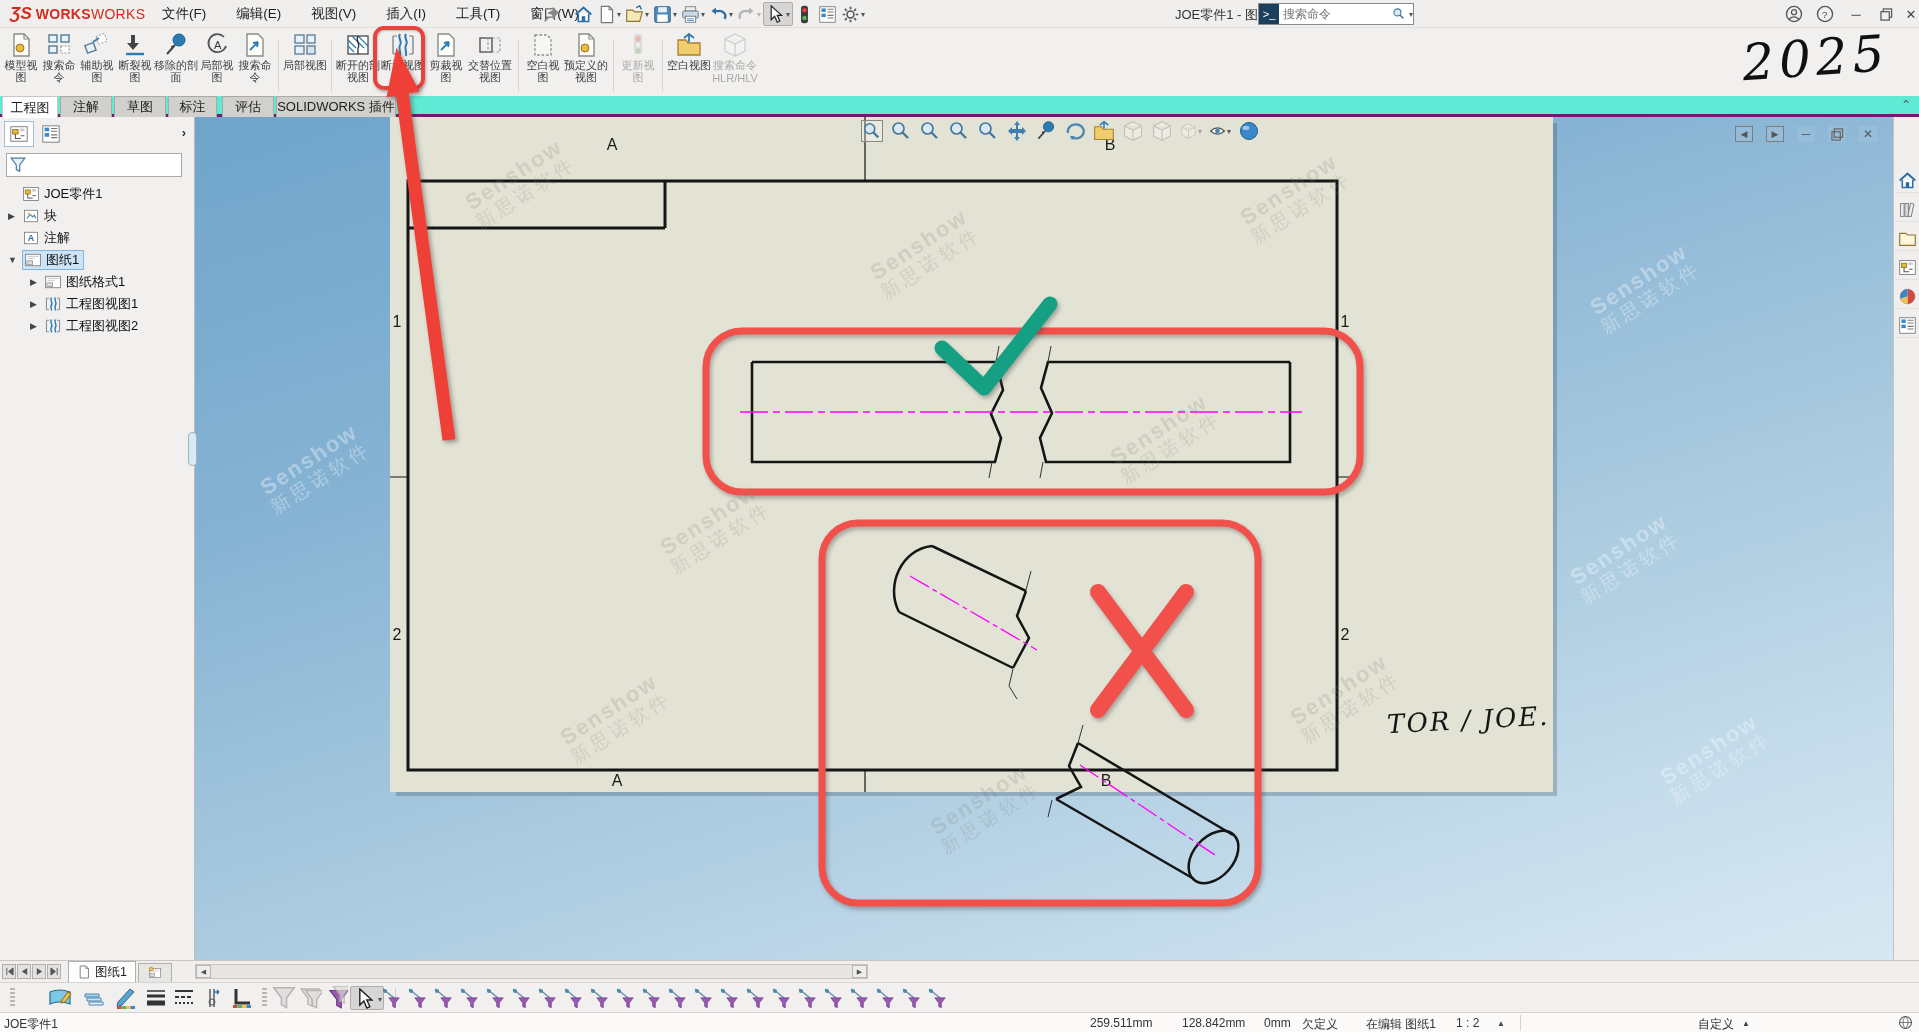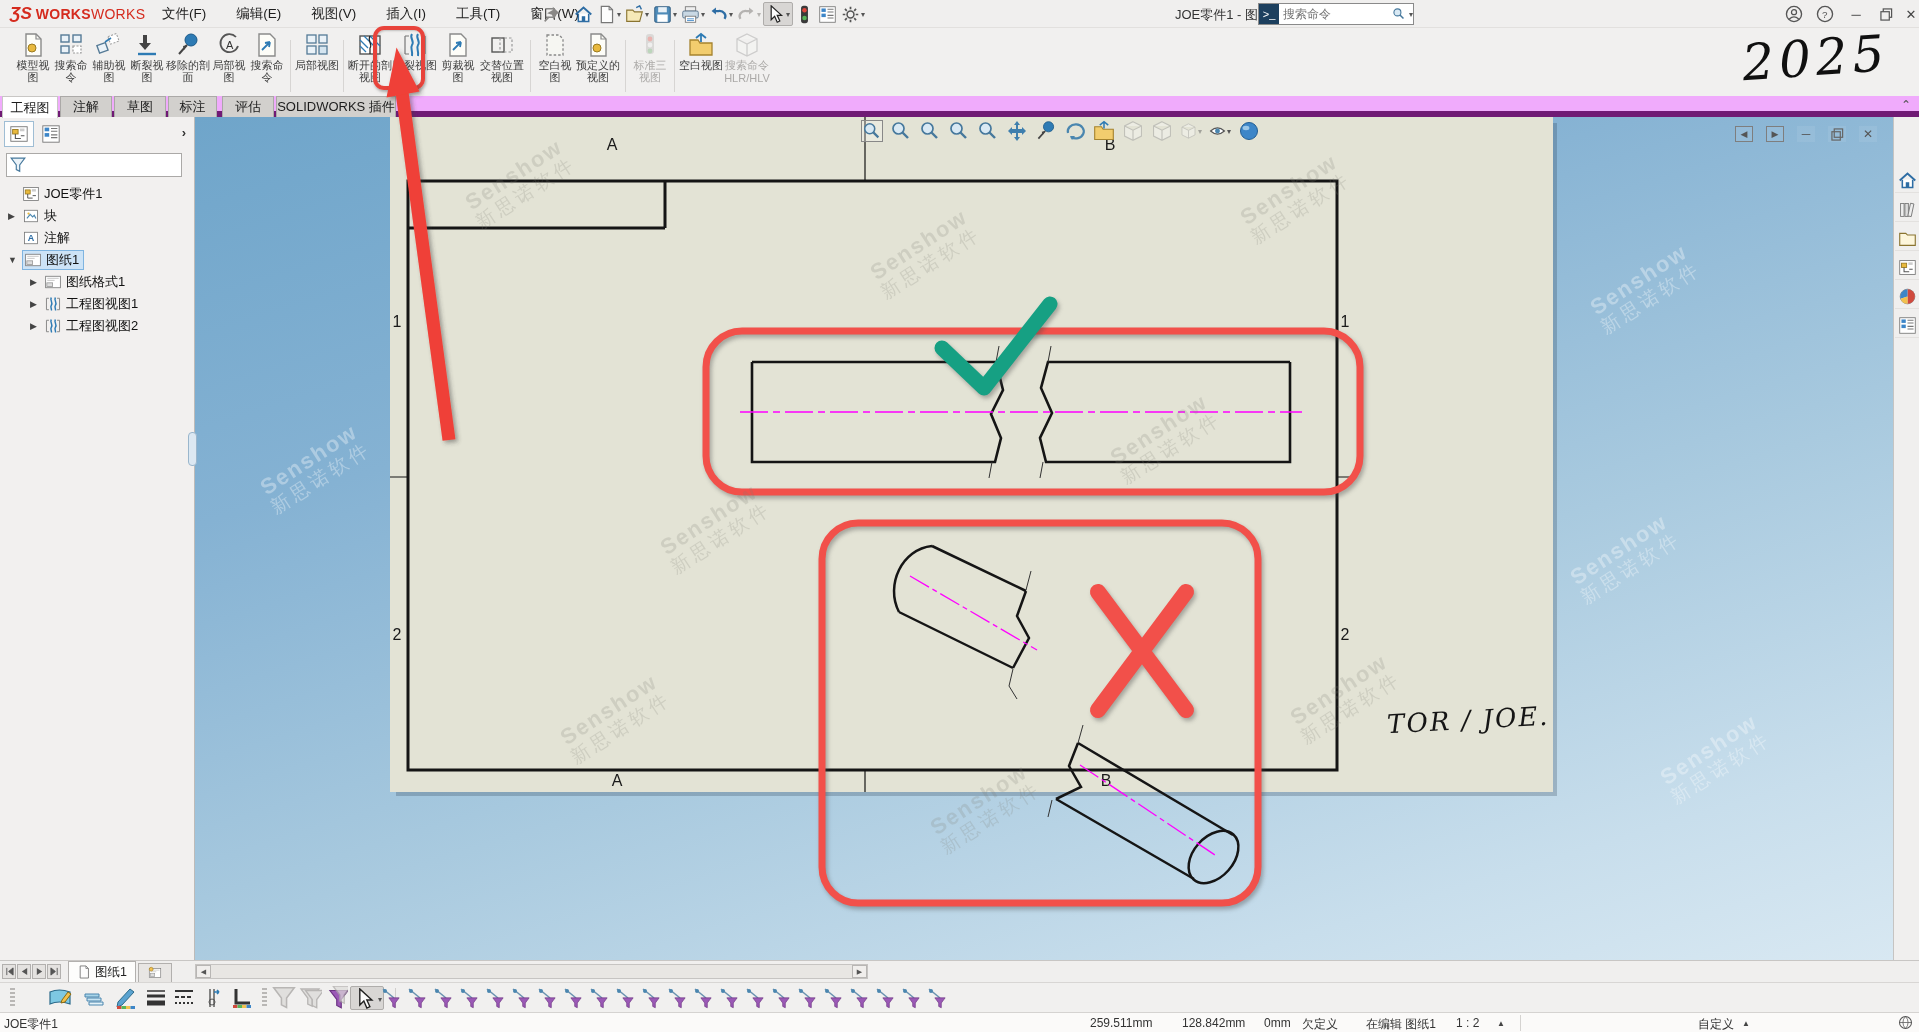--- a/index.html
+++ b/index.html
@@ -29,36 +29,36 @@
   #searchbox .sicon { width:20px; height:20px; background:#1C3F5E; color:#fff; font-size:11px;
                       display:flex; align-items:center; justify-content:center; }
   #searchbox input { flex:1; border:none; outline:none; font-size:12px; padding:0 4px; color:#333;
                      font-family:inherit; background:transparent; min-width:10px; }
   #searchbox .mag { width:14px; height:14px; margin-right:2px; }
   .titlebtn { position:absolute; top:3px; width:24px; height:22px; display:flex; align-items:center;
               justify-content:center; color:#444; }
 
   
   #ribbon { position:absolute; left:0; top:28px; width:1919px; height:68px; background:#F1F0EF; }
-  #ribbon-row { position:absolute; left:14px; top:2px; display:flex; align-items:flex-end; height:64px; }
+  #ribbon-row { position:absolute; left:2px; top:2px; display:flex; align-items:flex-end; height:64px; }
   .rbtn { display:flex; flex-direction:column; align-items:center; padding-top:2px; height:64px; }
   .rbtn svg { width:26px; height:26px; }
   .rbtn span { font-size:11px; line-height:12px; text-align:center; color:#3c3c3c; margin-top:1px; word-break:break-all; }
   .rbtn.disabled span { color:#ABA9A7; }
   .rbtn.disabled svg { opacity:.4; }
   .rsep { width:9px; height:56px; margin-top:2px; position:relative; }
   .rsep::after { content:""; position:absolute; left:4px; top:2px; width:1px; height:52px; background:#D7D5D3; }
 
   
   #break-ring { position:absolute; left:373px; top:26px; width:52px; height:64px; border:4px solid #E8433B;
                 border-radius:11px; z-index:40; box-shadow:1px 2px 3px rgba(80,80,80,.45), inset 1px 1px 2px rgba(80,80,80,.3); }
 
   
-  #tabsrow { position:absolute; left:0; top:96px; width:1919px; height:21px; background:#f0abfc;
-             border-bottom:6px solid #701a75; }
+  #tabsrow { position:absolute; left:0; top:96px; width:1919px; height:21px; background:#5eead4;
+             border-bottom:3px solid #701a75; }
   .cmtab { position:absolute; top:0; height:21px; display:flex; align-items:center; justify-content:center;
            font-size:13px; color:#1c1c1c; background:#D2D0CD; border:1px solid #ABA9A7; border-bottom:none; }
   .cmtab.active { background:#FFFFFF; border-color:#C9C7C5; height:22px; z-index:2; }
   #ribbon-collapse { position:absolute; right:8px; top:2px; color:#555; font-size:12px; }
 
   
   #leftpanel { position:absolute; left:0; top:117px; width:195px; height:843px; background:#F2F0EF;
                border-right:1px solid #BDBBB9; }
   #panel-tabs { position:absolute; left:4px; top:4px; display:flex; gap:2px; }
   .ptab { width:30px; height:26px; display:flex; align-items:center; justify-content:center;
@@ -598,21 +598,21 @@
         <svg>
           <use href="#sy-doc"></use>
         </svg>
         <span>预定义的视图</span>
       </div>
     <div class="rsep"></div>
     <div class="rbtn disabled" style="width:40px">
         <svg>
           <use href="#sy-update"></use>
         </svg>
-        <span>标准三视图</span>
+        <span>更新视图</span>
       </div>
     <div class="rsep"></div>
     <div class="rbtn" style="width:44px">
         <svg>
           <use href="#sy-replace"></use>
         </svg>
         <span>空白视图</span>
       </div>
     <div class="rbtn disabled" style="width:48px">
         <svg>

